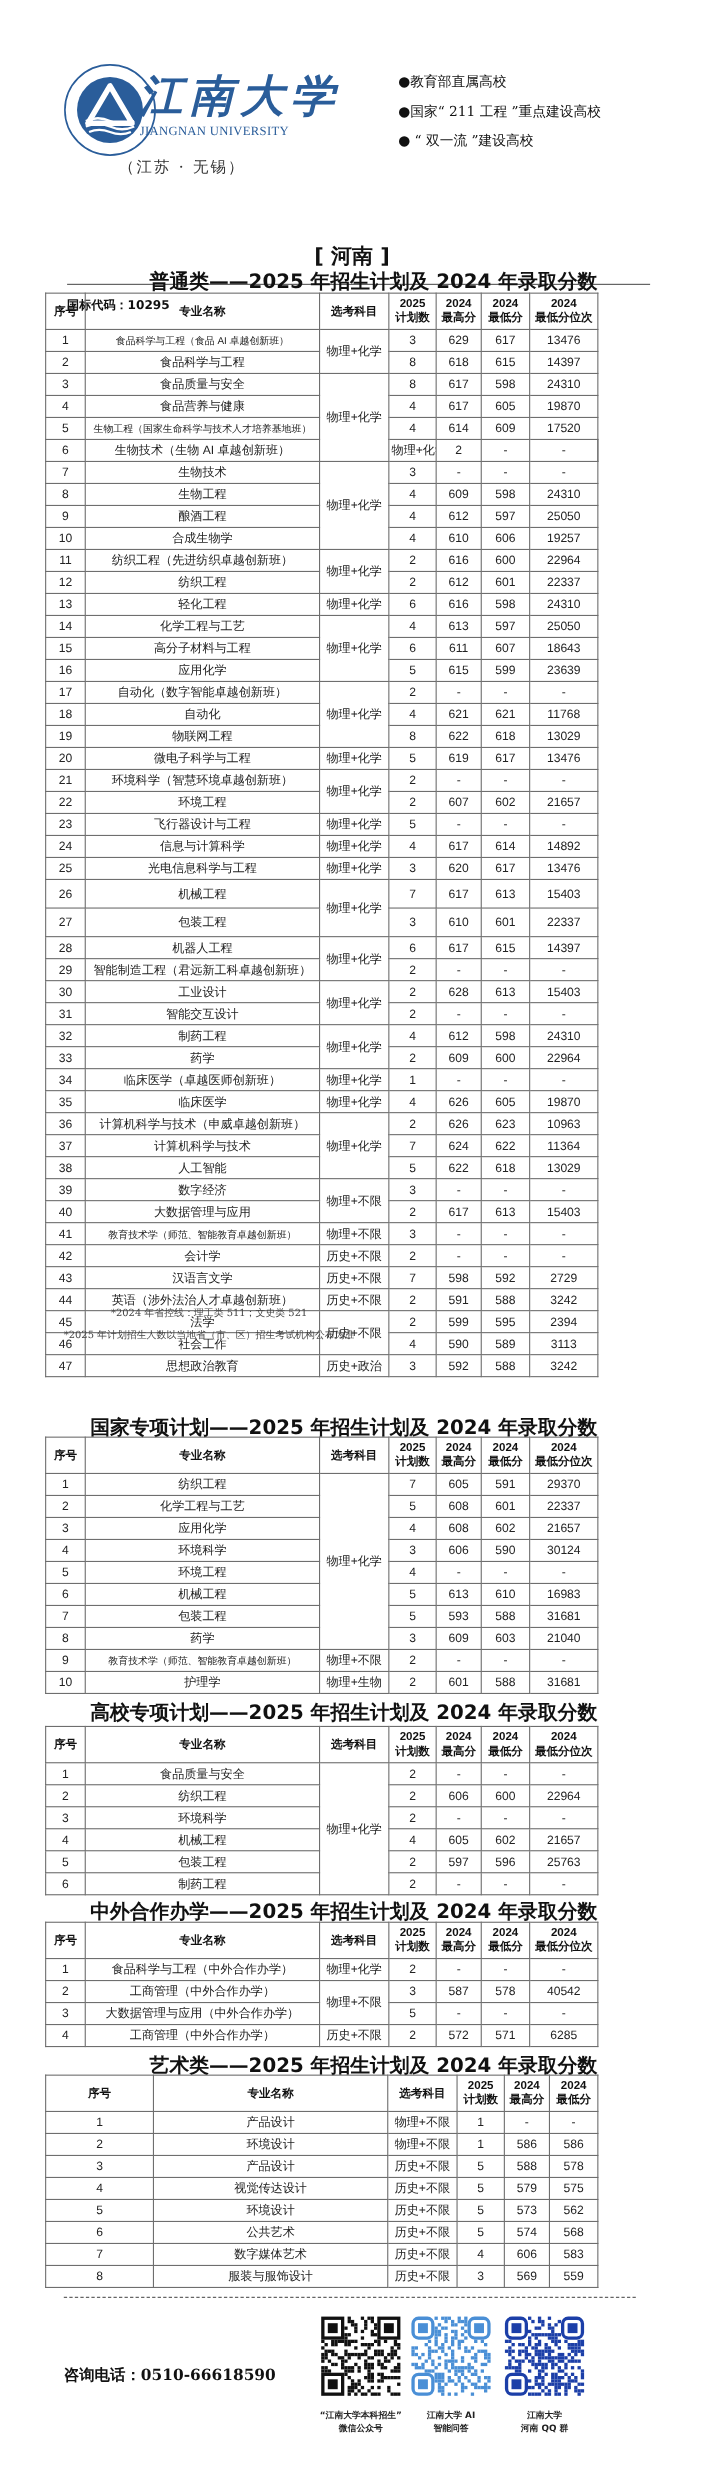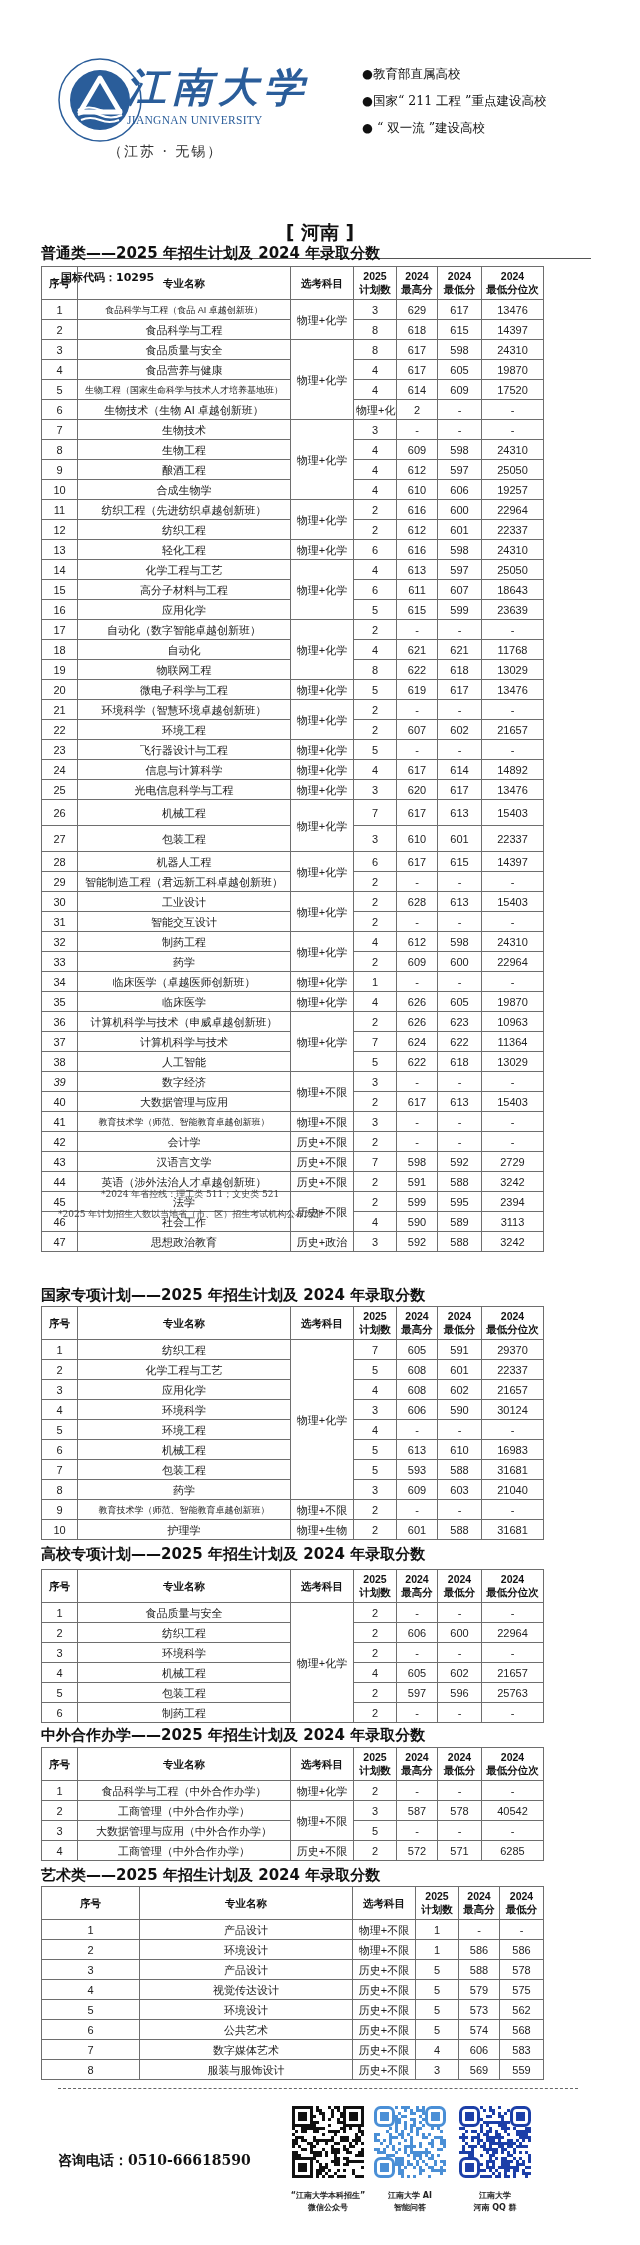--- a/index.html
+++ b/index.html
@@ -25,22 +25,22 @@
   .bullets { position: absolute; left: 362px; top: 64px; font-family: "DejaVu Serif", serif; font-size: 12.5px; color: #111; }
   .bullets div { height: 27px; line-height: 20px; }
   .province {
     position: absolute; left: 0; width: 640px; top: 220px; text-align: center;
     font-size: 19px; font-weight: bold; color: #111;
   }
   .hr { position: absolute; left: 61px; top: 258px; width: 530px; border-top: 1.5px solid #555; }
   .code { position: absolute; left: 61px; top: 270px; font-size: 11px; font-weight: bold; color: #111; }
 
   .sec-title {
-    position: absolute; left: 41px; width: 502px; text-align: left;
-    font-size: 15px; font-weight: bold; color: #111; white-space: nowrap;
+    position: absolute; left: 41px; width: 502px; text-align: right;
+    font-size: 18px; font-weight: bold; color: #111; white-space: nowrap;
   }
   table.grid {
     position: absolute; left: 41px; width: 502px; border-collapse: collapse;
     font-family: "Liberation Sans", "DejaVu Sans", sans-serif; font-size: 11px; color: #222;
     table-layout: fixed;
   }
   table.grid th, table.grid td {
     border: 1px solid #6e6e6e; text-align: center; vertical-align: middle;
     padding: 0 2px; overflow: hidden; white-space: nowrap;
   }
@@ -423,21 +423,21 @@
       </tr>
       <tr>
         <td style="height: 20px;">38</td>
         <td style="height: 20px;">人工智能</td>
         <td style="height: 20px;">5</td>
         <td style="height: 20px;">622</td>
         <td style="height: 20px;">618</td>
         <td style="height: 20px;">13029</td>
       </tr>
       <tr>
-        <td style="height: 20px; font-style: italic;">39</td>
+        <td style="height: 20px;">39</td>
         <td style="height: 20px;">数字经济</td>
         <td rowspan="2" style="height: 20px;">物理+不限</td>
         <td style="height: 20px;">3</td>
         <td style="height: 20px;">-</td>
         <td style="height: 20px;">-</td>
         <td style="height: 20px;">-</td>
       </tr>
       <tr>
         <td style="height: 20px;">40</td>
         <td style="height: 20px;">大数据管理与应用</td>

